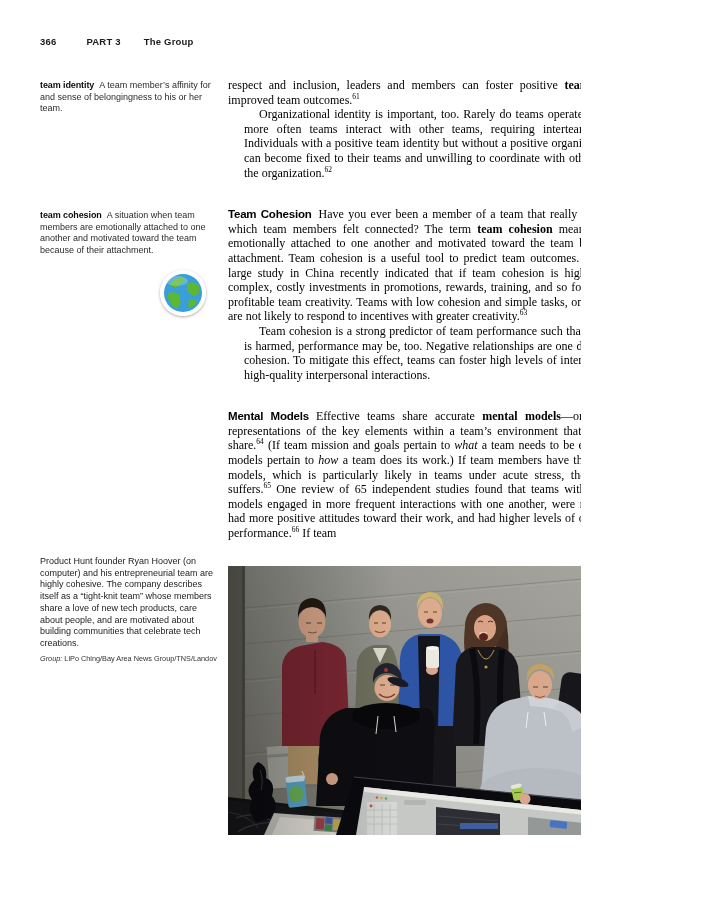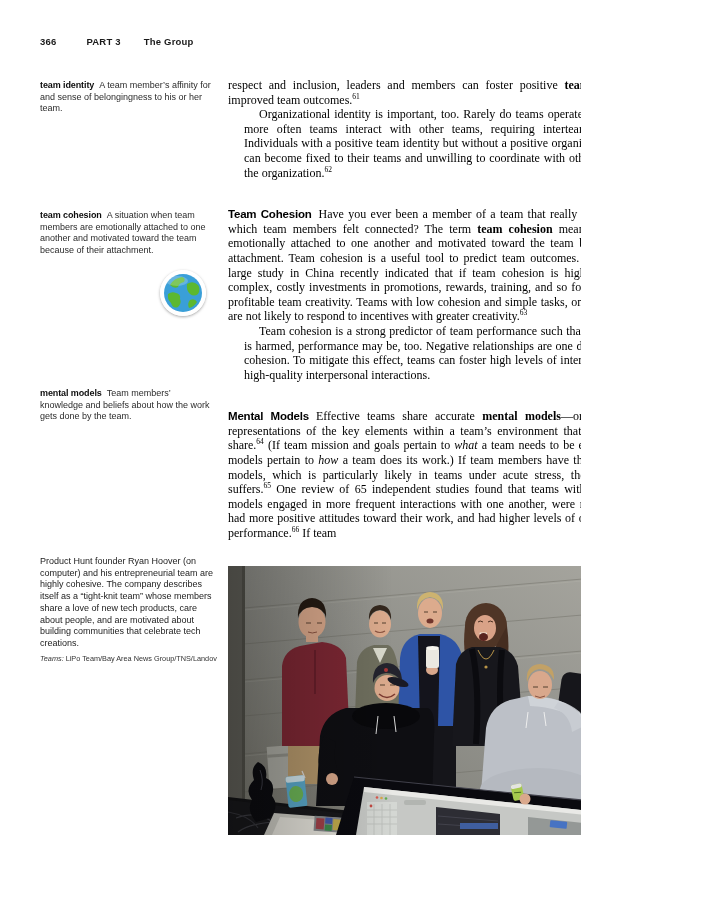--- a/index.html
+++ b/index.html
@@ -69,35 +69,32 @@
       <circle cx="23" cy="23" r="23" fill="#ffffff"></circle>
       <circle cx="23" cy="23" r="19" fill="#3a9fd8"></circle>
       <path d="M10,15 Q14,8 22,7 Q26,8 24,12 Q19,13 18,17 Q14,19 10,15 Z" fill="#5cb830"></path>
       <path d="M8,24 Q12,21 16,23 Q21,24 20,29 Q22,33 18,37 Q13,39 11,33 Q7,29 8,24 Z" fill="#5cb830"></path>
       <path d="M27,14 Q33,10 38,15 Q41,19 38,24 Q34,27 30,24 Q26,20 27,14 Z" fill="#5cb830"></path>
       <path d="M30,30 Q35,28 37,32 Q34,37 29,38 Q27,33 30,30 Z" fill="#5cb830"></path>
       <ellipse cx="17" cy="11" rx="11" ry="5" fill="#ffffff" opacity="0.22"></ellipse>
     </svg>
   </div>
 
-  <aside class="margin-note note-3">
-    <span class="term">mental models</span><span>Team members’ knowledge and beliefs about how the work gets done by the team.</span>
-  </aside>
 
   <main class="body-col">
     <p class="para"><span>respect and inclusion, leaders and members can foster positive </span><b>team identity</b><span> and improved team outcomes.</span><sup>61</sup></p>
     <p class="para indent"><span>Organizational identity is important, too. Rarely do teams operate in a vacuum—more often teams interact with other teams, requiring interteam coordination. Individuals with a positive team identity but without a positive organizational identity can become fixed to their teams and unwilling to coordinate with other teams within the organization.</span><sup>62</sup></p>
     <p class="para section"><span class="run-h">Team Cohesion</span><span>Have you ever been a member of a team that really “gelled,” one in which team members felt connected? The term </span><b>team cohesion</b><span> means members are emotionally attached to one another and motivated toward the team because of their attachment. Team cohesion is a useful tool to predict team outcomes. For example, a large study in China recently indicated that if team cohesion is high and tasks are complex, costly investments in promotions, rewards, training, and so forth yield greater profitable team creativity. Teams with low cohesion and simple tasks, on the other hand, are not likely to respond to incentives with greater creativity.</span><sup>63</sup></p>
     <p class="para indent"><span>Team cohesion is a strong predictor of team performance such that when cohesion is harmed, performance may be, too. Negative relationships are one driver of reduced cohesion. To mitigate this effect, teams can foster high levels of interdependence and high-quality interpersonal interactions.</span></p>
     <p class="para section"><span class="run-h">Mental Models</span><span>Effective teams share accurate </span><b>mental models</b><span>—organized mental representations of the key elements within a team’s environment that team members share.</span><sup>64</sup><span> (If team mission and goals pertain to </span><i>what</i><span> a team needs to be effective, mental models pertain to </span><i>how</i><span> a team does its work.) If team members have the wrong mental models, which is particularly likely in teams under acute stress, their performance suffers.</span><sup>65</sup><span> One review of 65 independent studies found that teams with shared mental models engaged in more frequent interactions with one another, were more motivated, had more positive attitudes toward their work, and had higher levels of objectively-rated performance.</span><sup>66</sup><span> If team</span></p>
   </main>
 
   <aside class="caption">
     <p class="cap-text">Product Hunt founder Ryan Hoover (on computer) and his entrepreneurial team are highly cohesive. The company describes itself as a “tight-knit team” whose members share a love of new tech products, care about people, and are motivated about building communities that celebrate tech creations.</p>
-    <p class="cap-source"><i>Teams: </i><span>LiPo Team/Bay Area News Group/TNS/Landov</span></p>
+    <p class="cap-source"><i>Group: </i><span>LiPo Ching/Bay Area News Group/TNS/Landov</span></p>
   </aside>
 
   <figure class="photo" role="img" aria-label="Six members of the Product Hunt team laughing together around a large computer monitor in a concrete-walled office">
     <svg width="413" height="269" viewBox="0 0 413 269">
       <defs>
         <linearGradient id="wallg" x1="0" y1="1" x2="1" y2="0">
           <stop offset="0" stop-color="#76756c"></stop>
           <stop offset="0.5" stop-color="#90908a"></stop>
           <stop offset="1" stop-color="#a8a7a0"></stop>
         </linearGradient>

